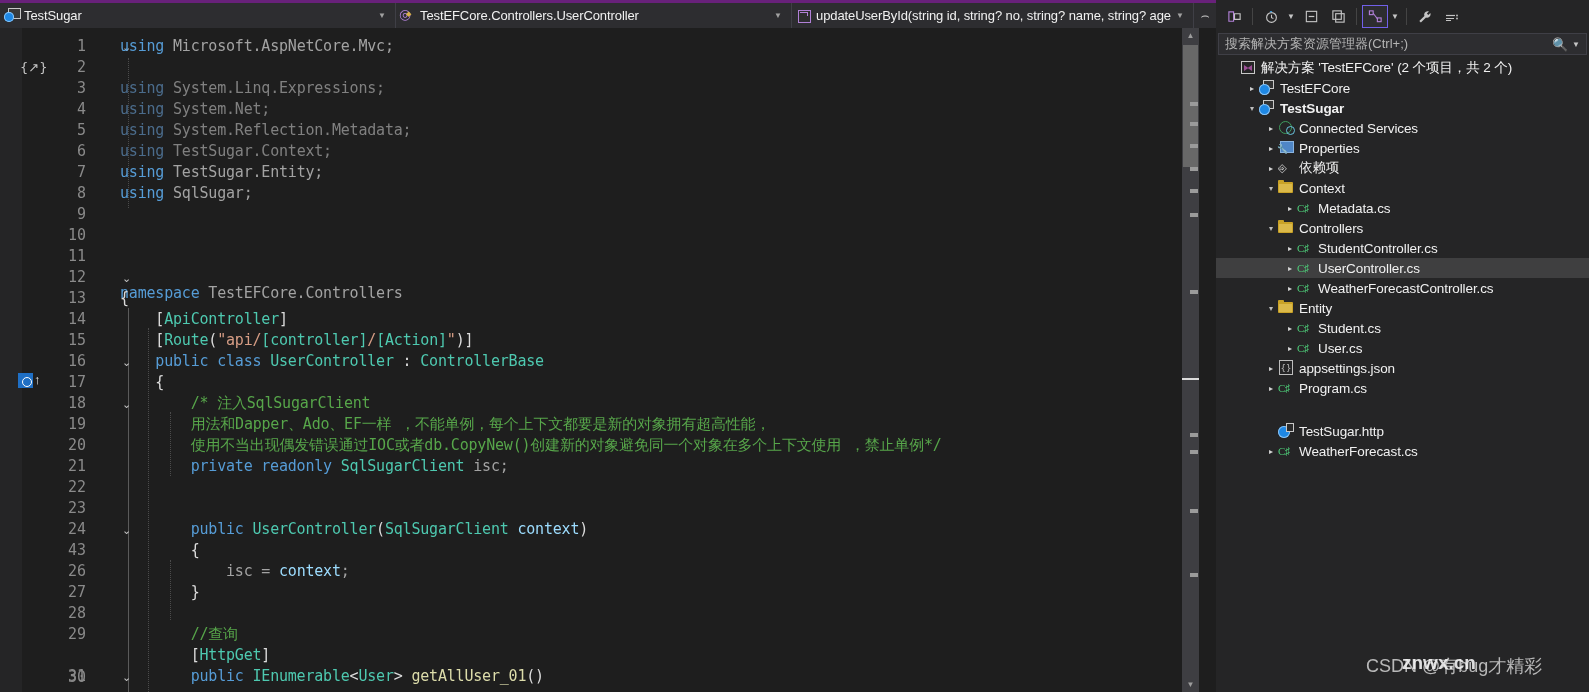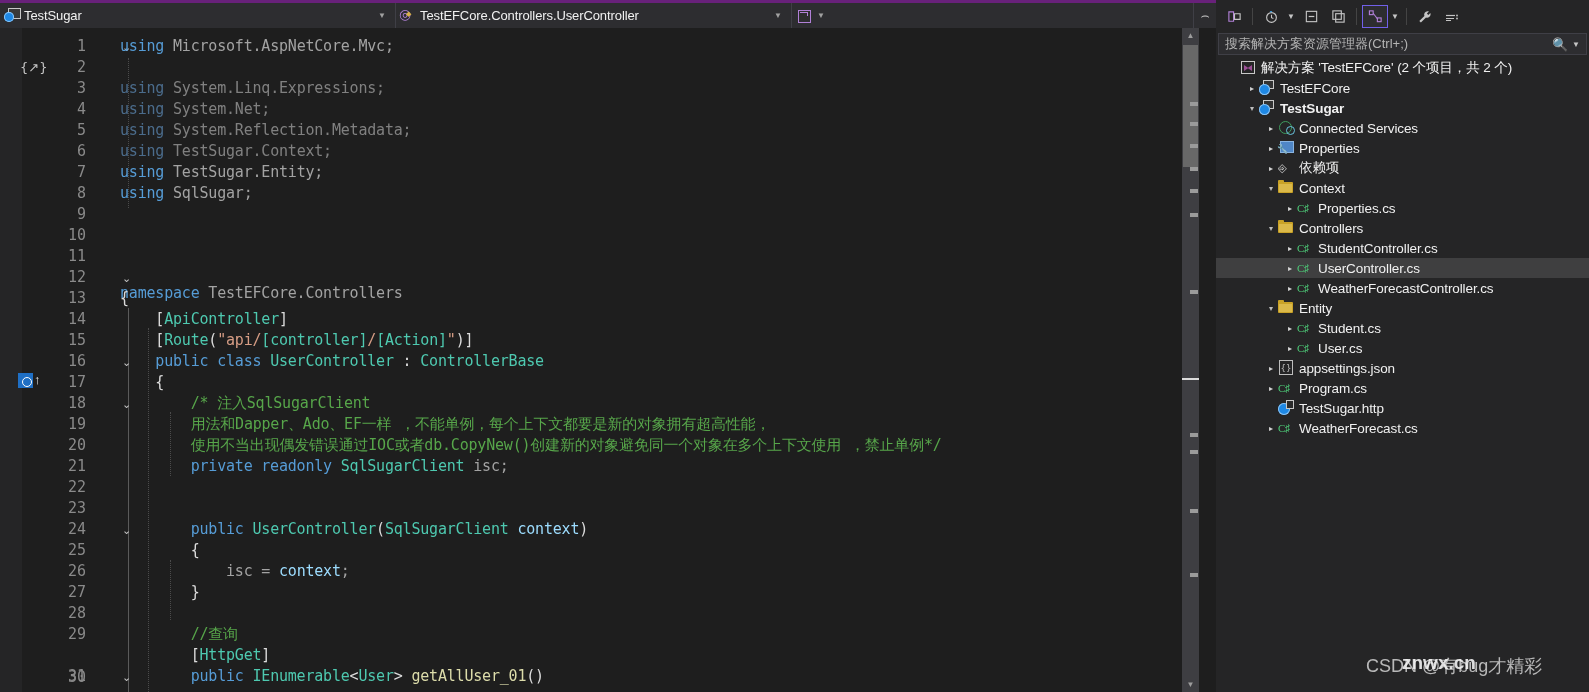--- a/index.html
+++ b/index.html
@@ -189,20 +189,21 @@
       <span class="nav-label">TestSugar</span>
       <span class="nav-arrow">▼</span>
     </div>
     <div class="nav-cell type">
       <span class="nav-ico"><span class="ico-type"></span></span>
       <span class="nav-label">TestEFCore.Controllers.UserController</span>
       <span class="nav-arrow">▼</span>
     </div>
     <div class="nav-cell memb">
       <span class="nav-ico"><span class="ico-cube"></span></span>
+      <span class="nav-label">updateUserById(string id, string? no, string? name, string? age</span>
       <span class="nav-arrow">▼</span>
     </div>
     <div class="nav-split">⌢</div>
   </div>
 
   <div class="editor">
     <div class="glyph-margin"></div>
     <div class="indicator-margin"></div>
 
     <div class="glyph-codeaction">{↗}</div>
@@ -263,21 +264,21 @@
         <div class="ctext" style="top: 408px;"><span class="c">        使用不当出现偶发错误通过IOC或者db.CopyNew()创建新的对象避免同一个对象在多个上下文使用 ，禁止单例*/</span></div>
         <div class="lnum" style="top: 429px;">21</div>
         <div class="ctext" style="top: 429px;"><span class="k">        private readonly </span><span class="t">SqlSugarClient</span><span class="n"> isc;</span></div>
         <div class="lnum" style="top: 450px;">22</div>
         <div class="ctext" style="top: 450px;"></div>
         <div class="lnum" style="top: 471px;">23</div>
         <div class="ctext" style="top: 471px;"></div>
         <div class="lnum" style="top: 492px;">24</div>
         <div class="chev" style="top: 492px;">⌄</div>
         <div class="ctext" style="top: 492px;"><span class="k">        public </span><span class="t">UserController</span><span class="p">(</span><span class="t">SqlSugarClient</span><span class="p"> </span><span class="var">context</span><span class="p">)</span></div>
-        <div class="lnum" style="top: 513px;">25</div>
+        <div class="lnum" style="top: 513px;">43</div>
         <div class="ctext" style="top: 513px;"><span class="p">        {</span></div>
         <div class="lnum" style="top: 534px;">26</div>
         <div class="ctext" style="top: 534px;"><span class="n">            isc = </span><span class="var">context</span><span class="n">;</span></div>
         <div class="lnum" style="top: 555px;">27</div>
         <div class="ctext" style="top: 555px;"><span class="p">        }</span></div>
         <div class="lnum" style="top: 576px;">28</div>
         <div class="ctext" style="top: 576px;"></div>
         <div class="lnum" style="top: 597px;">29</div>
         <div class="ctext" style="top: 597px;"><span class="c">        //查询</span></div>
         <div class="lnum" style="top: 640px;">30</div>
@@ -423,21 +424,21 @@
           <span class="ticon">
             <span class="i-folder"></span>
           </span>
           <span class="tlabel">Context</span>
         </div>
         <div class="trow" style="padding-left: 67px;">
           <span class="tw">▸</span>
           <span class="ticon">
             <span class="i-cs">C♯</span>
           </span>
-          <span class="tlabel">Properties.cs</span>
+          <span class="tlabel">Metadata.cs</span>
         </div>
         <div class="trow" style="padding-left: 48px;">
           <span class="tw open">▾</span>
           <span class="ticon">
             <span class="i-folder"></span>
           </span>
           <span class="tlabel">Controllers</span>
         </div>
         <div class="trow" style="padding-left: 67px;">
           <span class="tw">▸</span>
@@ -488,21 +489,21 @@
           </span>
           <span class="tlabel">appsettings.json</span>
         </div>
         <div class="trow" style="padding-left: 48px;">
           <span class="tw">▸</span>
           <span class="ticon">
             <span class="i-cs">C♯</span>
           </span>
           <span class="tlabel">Program.cs</span>
         </div>
-        <div class="trow" style="padding-left: 48px;">
+        <div class="trow" style="padding-left: 48px; margin-top: 23px;">
           <span class="tw empty">&nbsp;</span>
           <span class="ticon">
             <span class="i-http">
               <span class="b"></span>
               <span class="p"></span>
             </span>
           </span>
           <span class="tlabel">TestSugar.http</span>
         </div>
         <div class="trow" style="padding-left: 48px;">

